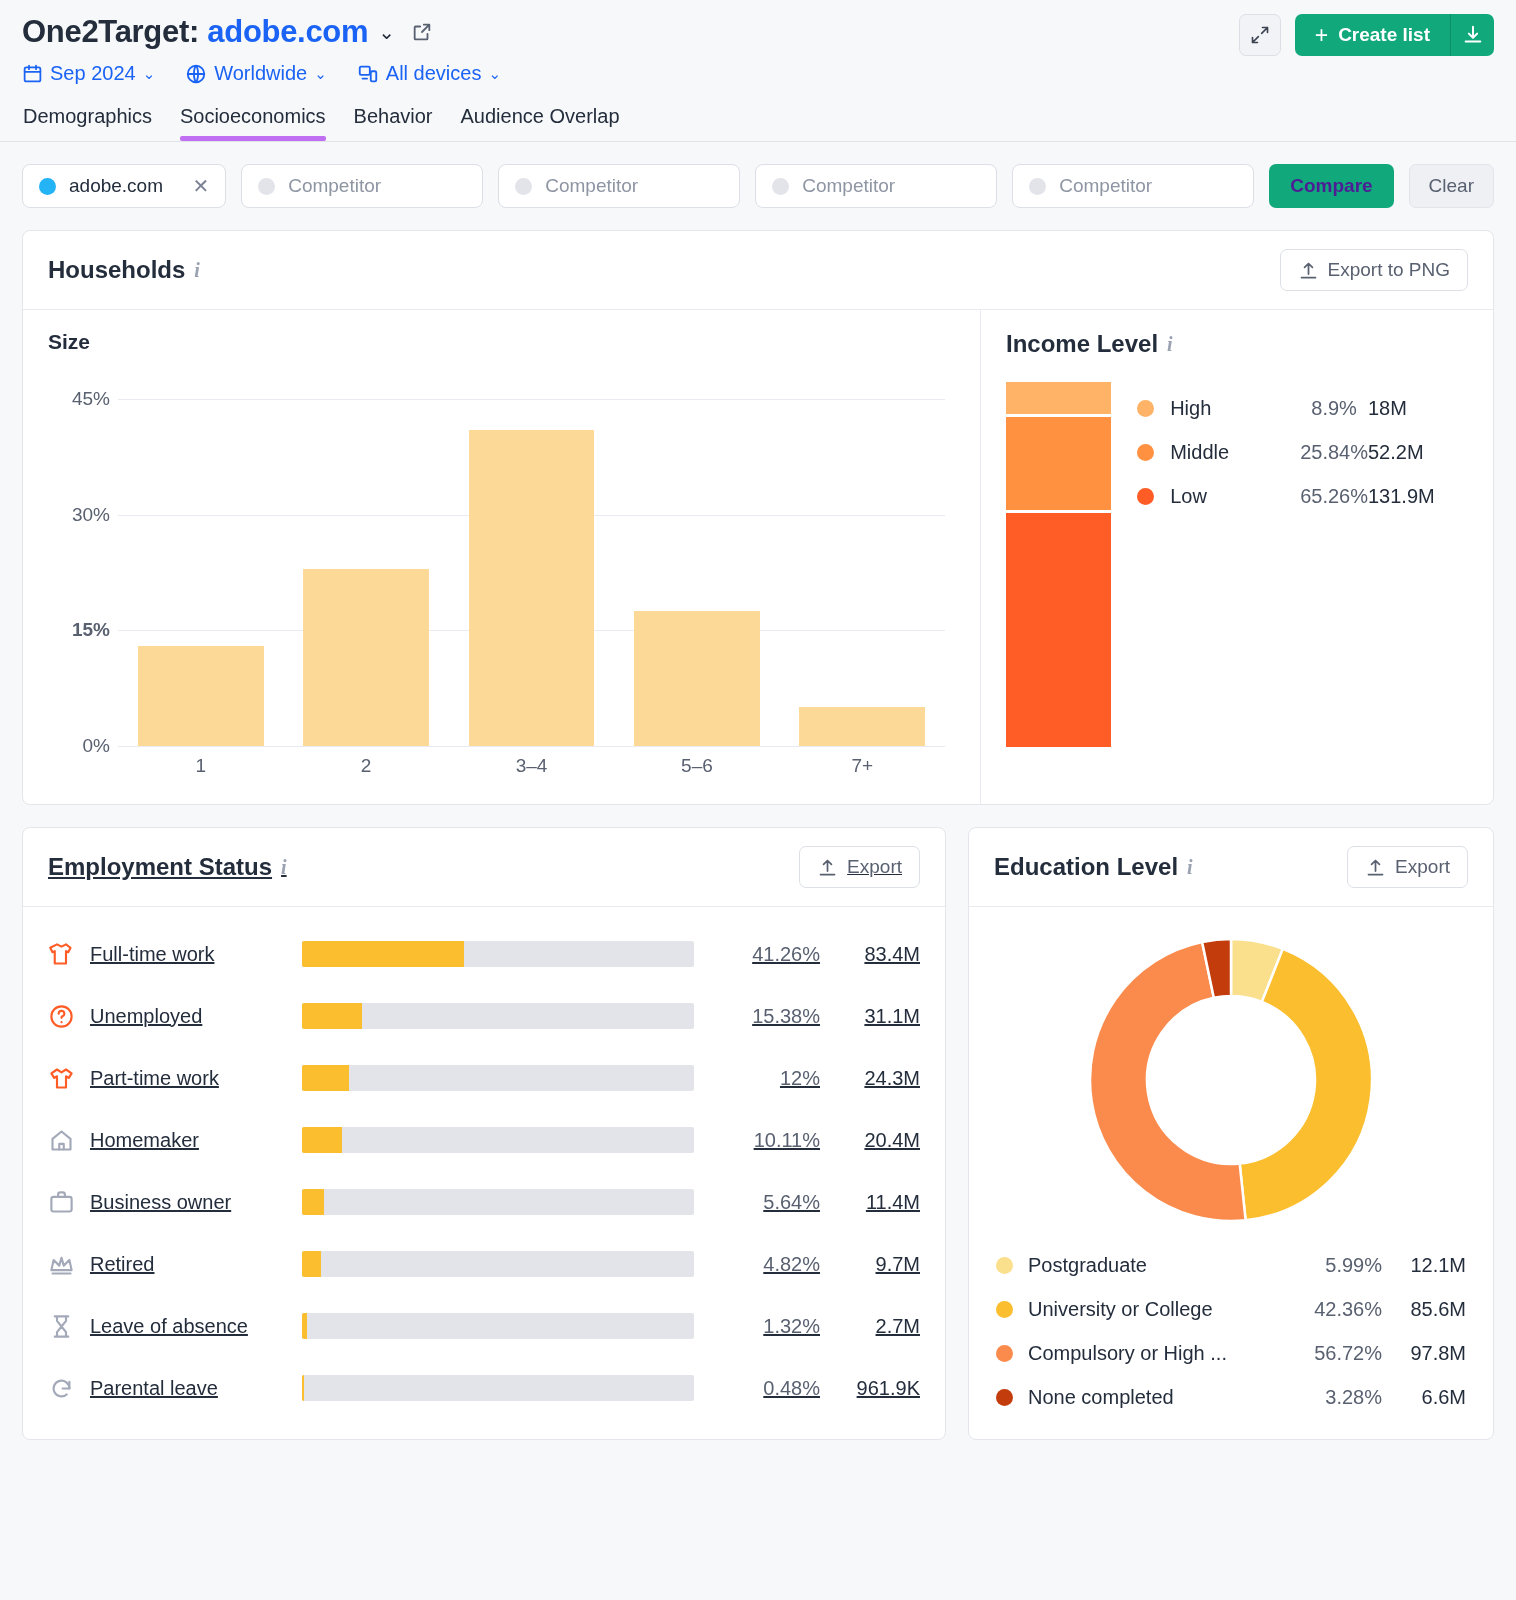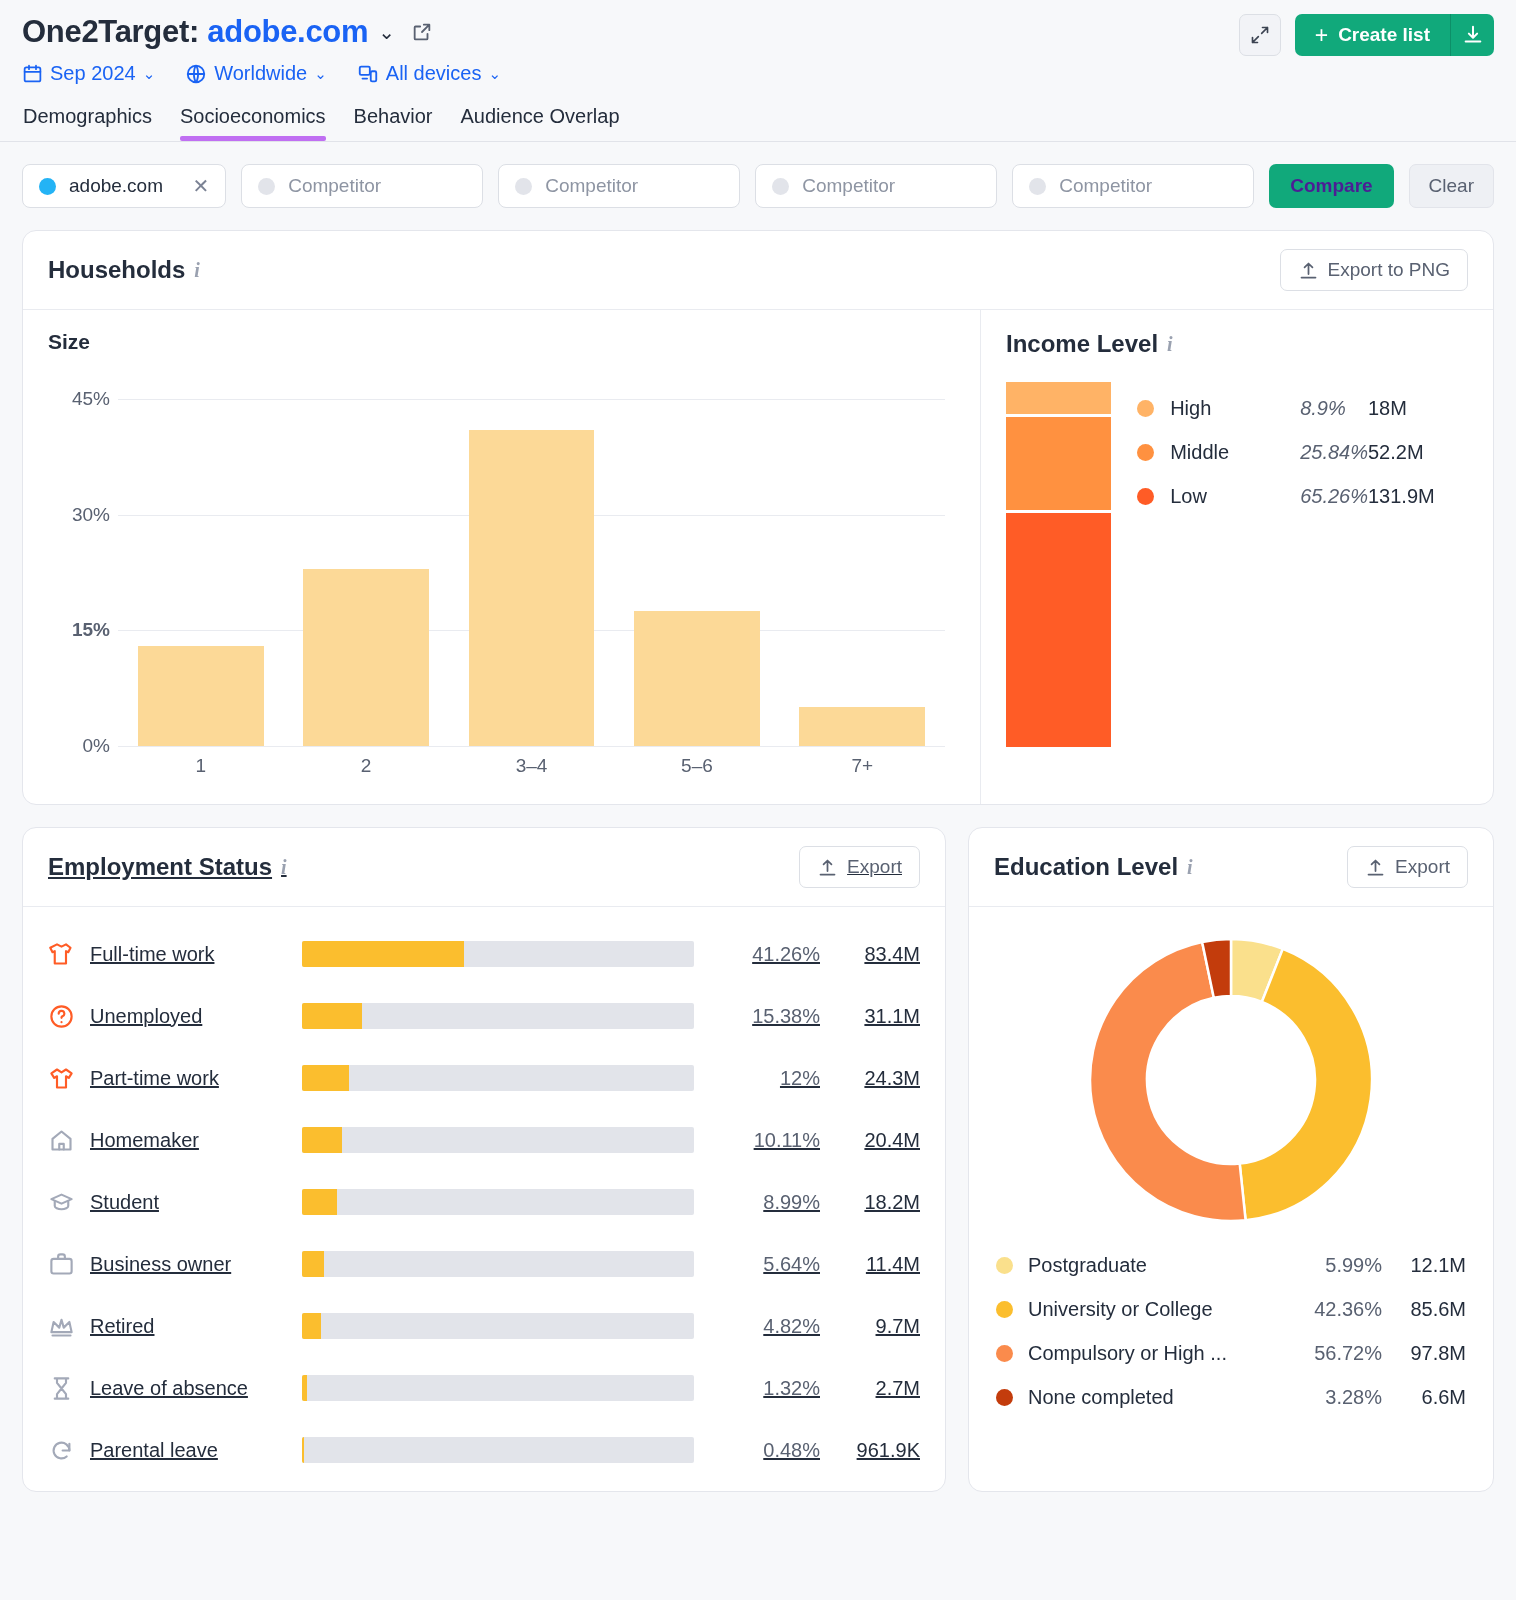--- a/index.html
+++ b/index.html
@@ -76,21 +76,21 @@
     height: 44px; padding: 0 21px; border-radius: 7px; display: flex;
     align-items: center; cursor: pointer; border: none;
   }
   .clear-btn {
     background: #eef0f4; color: #596171; font-size: 19px;
     height: 44px; padding: 0 19px; border-radius: 7px; display: flex;
     align-items: center; cursor: pointer; border: 1px solid #e2e4ea;
   }
 
   
-  .card { background: #fff; border: 1px solid #e4e6ec; border-radius: 14px; }
+  .card { background: #fff; border: 1px solid #e4e6ec; border-radius: 8px; }
   .card-head {
     display: flex; align-items: center; justify-content: space-between;
     padding: 18px 25px; border-bottom: 1px solid #e9ebf0;
   }
   .card-title { font-size: 24px; font-weight: bold; display: flex; align-items: center; gap: 9px; }
   .info-i {
     font-family: "Liberation Serif", serif; font-style: italic; font-weight: bold;
     color: #9aa1b0; font-size: 20px; cursor: pointer;
   }
   .exp-btn {
@@ -125,21 +125,21 @@
   .x-label { flex: 1; text-align: center; font-size: 19px; color: #596171; }
 
   
   .income-body { display: flex; gap: 26px; margin-top: 24px; }
   .stack { width: 110px; height: 365px; display: flex; flex-direction: column; gap: 3px; }
   .stack-seg { width: 100%; }
   .income-legend { flex: 1; padding-top: 4px; }
   .inc-row { display: flex; align-items: center; height: 44px; font-size: 20px; }
   .inc-dot { width: 17px; height: 17px; border-radius: 50%; margin-right: 16px; flex: none; }
   .inc-name { width: 130px; color: #242d3c; }
-  .inc-pct { flex: 1; text-align: left; color: #596171; font-style: italic; }
+  .inc-pct { flex: 1; text-align: center; color: #596171; }
   .inc-val { width: 100px; text-align: left; color: #242d3c; }
 
   
   .bottom { display: flex; gap: 22px; margin: 22px; }
   .emp-card { width: 924px; text-decoration: underline; }
   .edu-card { flex: 1; }
 
   .emp-list { padding: 16px 25px 10px 25px; }
   .emp-row { display: flex; align-items: center; height: 62px; }
   .emp-icon { width: 42px; flex: none; display: flex; align-items: center; }
@@ -422,34 +422,20 @@
             <span class="emp-name">Homemaker</span>
             <span class="track">
               <span class="fill" style="display:block;width:10.11%;background:#fbbe2e"></span>
             </span>
             <span class="emp-pct">10.11%</span>
             <span class="emp-val">20.4M</span>
           </div>
           <div class="emp-row">
             <span class="emp-icon">
               <svg width="27" height="27" viewBox="0 0 24 24" fill="none" stroke="#a3a9b8" stroke-width="1.9" stroke-linecap="round" stroke-linejoin="round">
-                <path d="M12 5l9 4-9 4-9-4z"></path>
-                <path d="M6 11v4c0 1.6 2.7 3 6 3s6-1.4 6-3v-4"></path>
-              </svg>
-            </span>
-            <span class="emp-name">Student</span>
-            <span class="track">
-              <span class="fill" style="display:block;width:8.99%;background:#fbbe2e"></span>
-            </span>
-            <span class="emp-pct">8.99%</span>
-            <span class="emp-val">18.2M</span>
-          </div>
-          <div class="emp-row">
-            <span class="emp-icon">
-              <svg width="27" height="27" viewBox="0 0 24 24" fill="none" stroke="#a3a9b8" stroke-width="1.9" stroke-linecap="round" stroke-linejoin="round">
                 <rect x="3" y="7" width="18" height="13" rx="2"></rect>
                 <path d="M9 7V5a2 2 0 0 1 2-2h2a2 2 0 0 1 2 2v2"></path>
               </svg>
             </span>
             <span class="emp-name">Business owner</span>
             <span class="track">
               <span class="fill" style="display:block;width:5.64%;background:#fbbe2e"></span>
             </span>
             <span class="emp-pct">5.64%</span>
             <span class="emp-val">11.4M</span>

